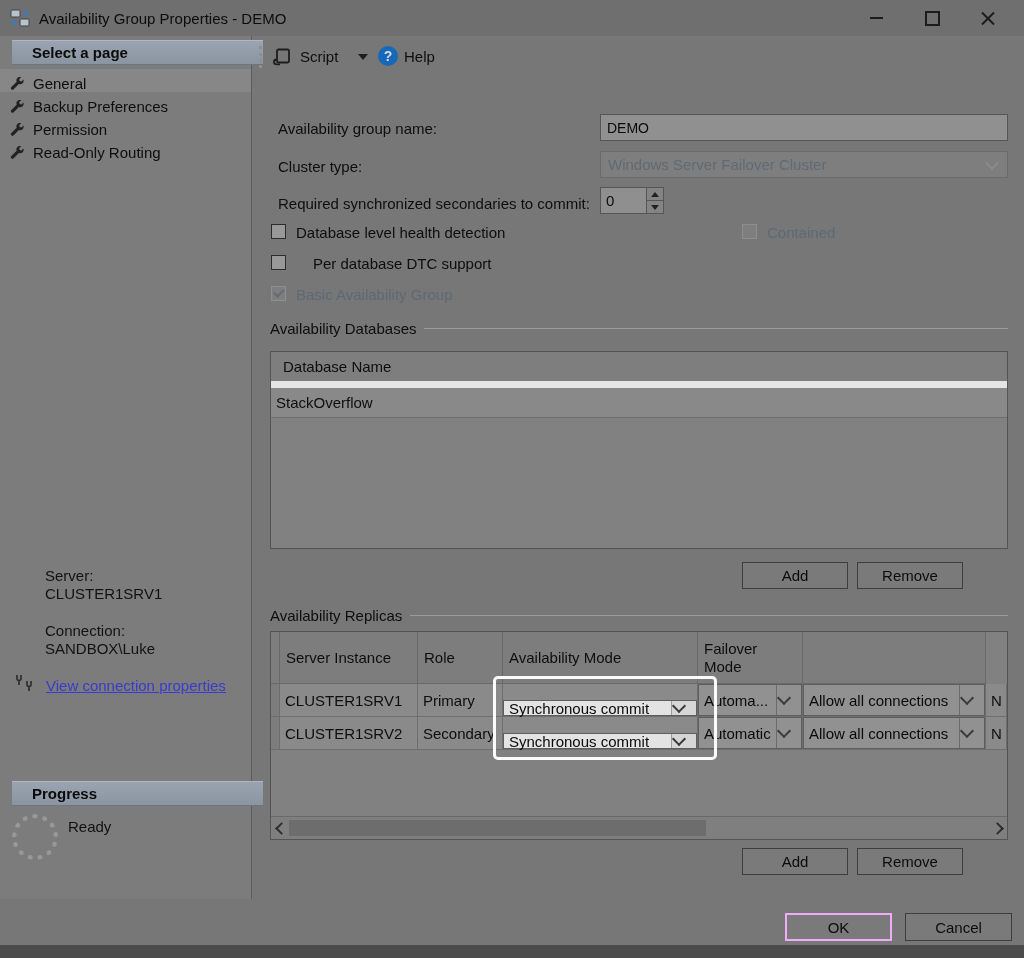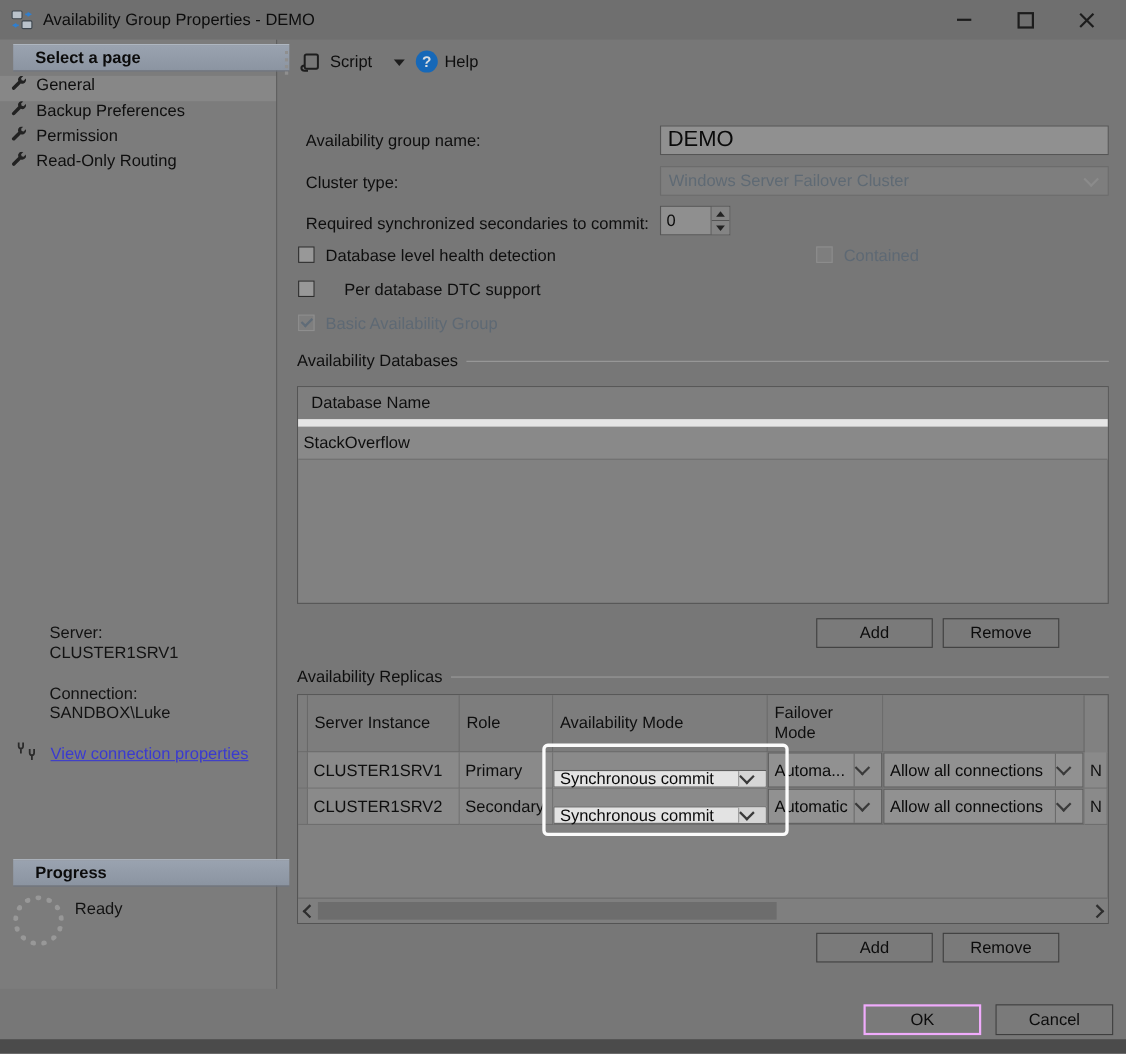--- a/index.html
+++ b/index.html
@@ -17,36 +17,36 @@
   .x-glyph{position:relative;width:14px;height:14px;}
   .x-glyph::before,.x-glyph::after{content:"";position:absolute;left:6px;top:-1px;width:2px;height:17px;background:#1c1c1c;}
   .x-glyph::before{transform:rotate(45deg);}
   .x-glyph::after{transform:rotate(-45deg);}
   
   .sidebar{position:absolute;left:0;top:36px;width:252px;height:863px;background:#7c7c7c;
            border-right:1px solid #5c5c5c;box-sizing:border-box;}
   .band{position:absolute;left:0;width:251px;height:25px;background:linear-gradient(#9aa3b0,#8b94a1);
         border-top:1px solid #aeb6c0;border-bottom:1px solid #6e7580;display:flex;align-items:center;
         padding-left:20px;box-sizing:border-box;font-weight:bold;color:#0b0b0b;margin-left:12px;}
-  .page-item{position:absolute;left:0;width:251px;height:23px;display:flex;align-items:flex-start;padding-left:10px;box-sizing:border-box;}
+  .page-item{position:absolute;left:0;width:251px;height:23px;display:flex;align-items:flex-end;padding-left:10px;box-sizing:border-box;}
   .page-item.selected{background:rgba(255,255,255,0.09);}
   .page-item .txt{margin-left:8px;}
   .side-label{position:absolute;color:#121212;}
   .link{color:#3a3ad0;text-decoration:underline;cursor:pointer;}
   .spinner{position:absolute;width:36px;height:36px;border:5px dotted #9f9f9f;border-radius:50%;opacity:.8;}
   
   .grip{position:absolute;width:0;height:22px;border-left:3px dotted #8f8f8f;}
   .tb-caret{width:0;height:0;border-left:5px solid transparent;border-right:5px solid transparent;border-top:6px solid #1d1d1d;}
   .help-circle{width:20px;height:20px;border-radius:50%;background:#1668b8;color:#d8dde2;display:flex;
                align-items:center;justify-content:center;font-weight:bold;font-size:14px;}
   
   .lbl{position:absolute;white-space:nowrap;}
   .lbl.disabled{color:#5e6974;}
   .textbox{position:absolute;background:#909090;border:1px solid #555555;box-sizing:border-box;
-           font-family:"Liberation Sans",sans-serif;font-size:20px;color:#0a0a0a;padding:0 6px;outline:none;}
+           font-family:"Liberation Sans",sans-serif;font-size:14px;color:#0a0a0a;padding:0 6px;outline:none;}
   .combo{position:absolute;background:#7e7e7e;border:1px solid #6b6b6b;box-sizing:border-box;
          display:flex;align-items:center;padding-left:7px;}
   .combo .ctext{flex:1;color:#5f6a74;}
   .chev{width:8px;height:8px;border-right:2px solid #3a3a3a;border-bottom:2px solid #3a3a3a;transform:rotate(45deg);margin:-4px 10px 0 0;}
   .chev.dim{border-color:#8b8b8b;}
   .spinbox{position:absolute;display:flex;background:#8f8f8f;border:1px solid #555;box-sizing:border-box;}
   .spin-val{width:44px;display:flex;align-items:center;padding-left:5px;}
   .spin-btns{width:18px;display:flex;flex-direction:column;border-left:1px solid #555;}
   .spin-btns div{flex:1;display:flex;align-items:center;justify-content:center;background:#848484;}
   .spin-btns div:first-child{border-bottom:1px solid #555;}

